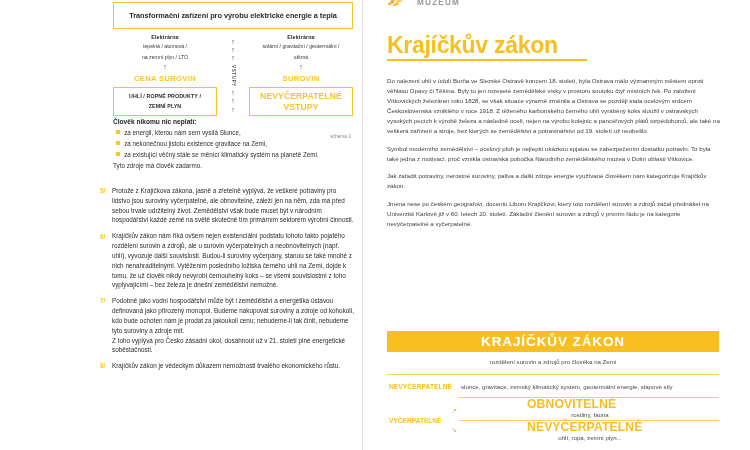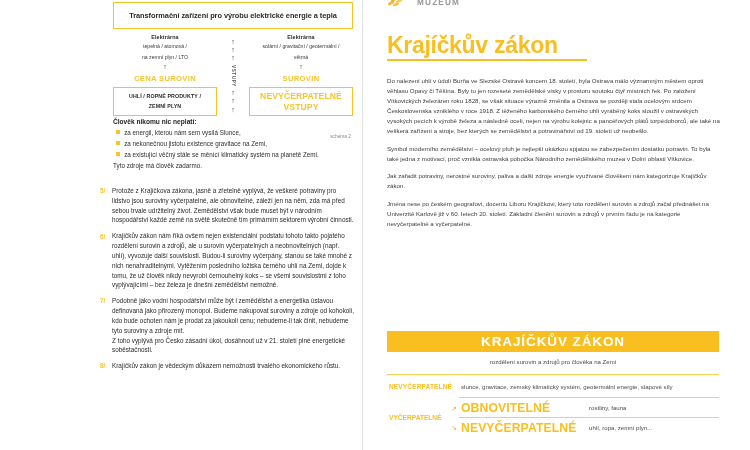--- a/index.html
+++ b/index.html
@@ -360,20 +360,21 @@
     flex: 0 0 auto;
     font-size: 6.6px;
     font-weight: bold;
     color: #f9bf20;
     padding-left: 2px;
   }
   .subrow {
     display: flex;
     align-items: center;
     min-height: 19px;
+    flex-direction: column;
   }
 </style>
 </head>
 <body>
 
 <div id="page">
 
   <div id="left-col">
 
     <div id="schema">

